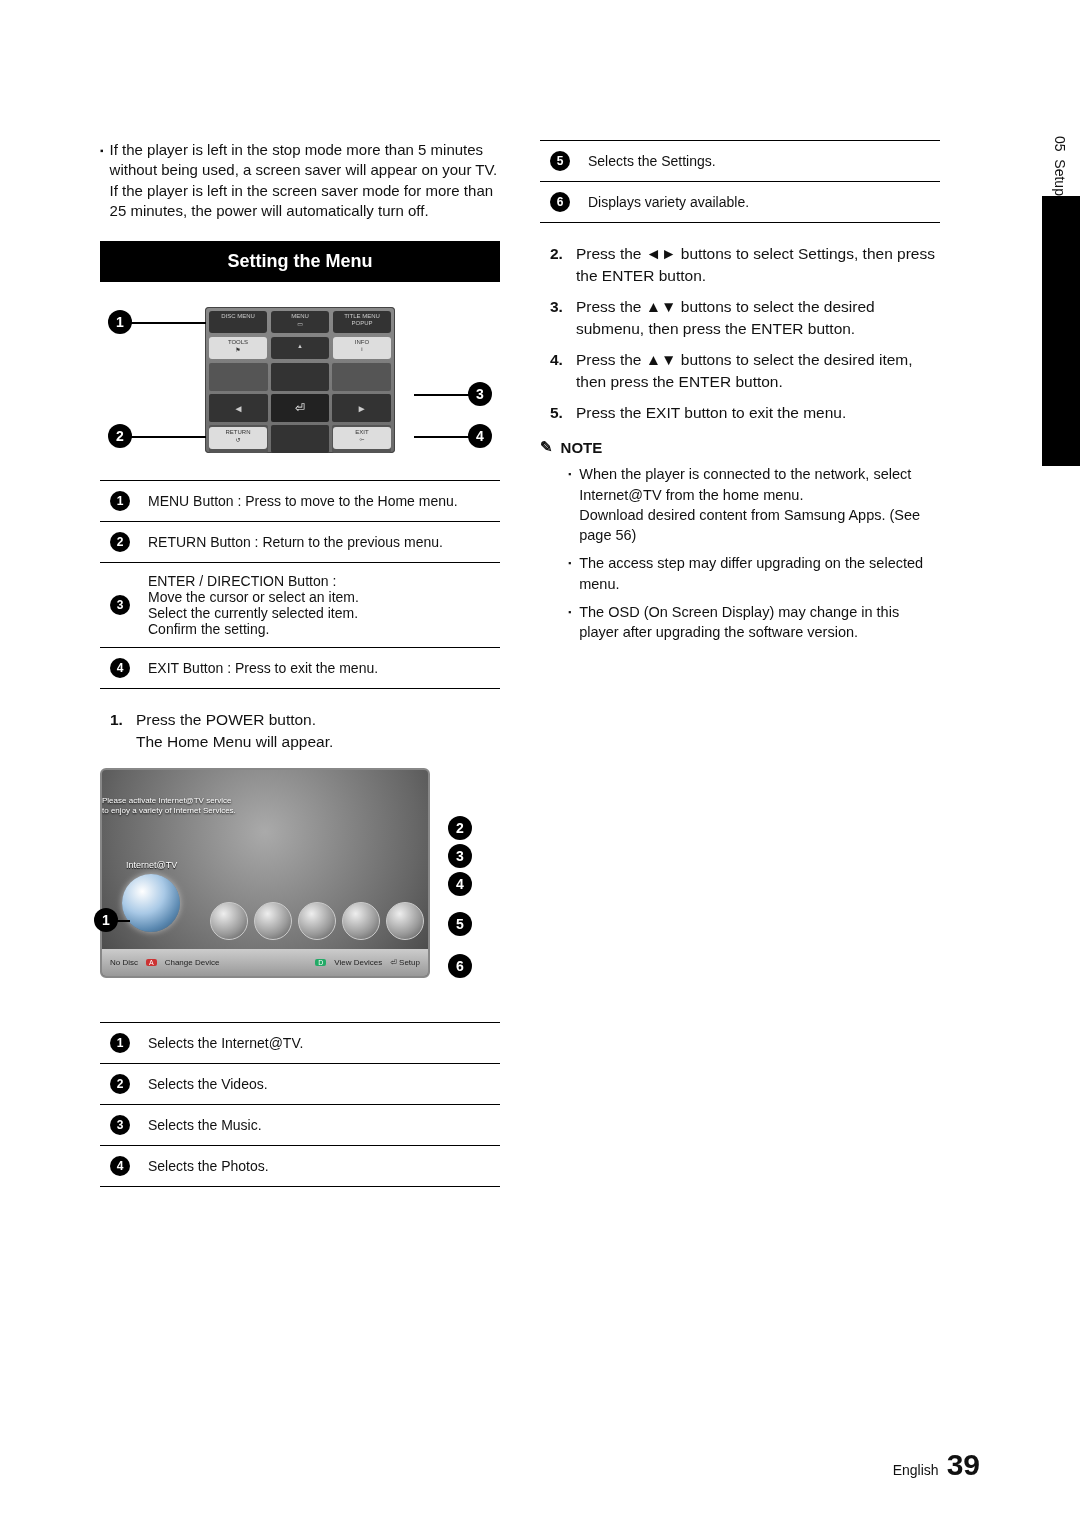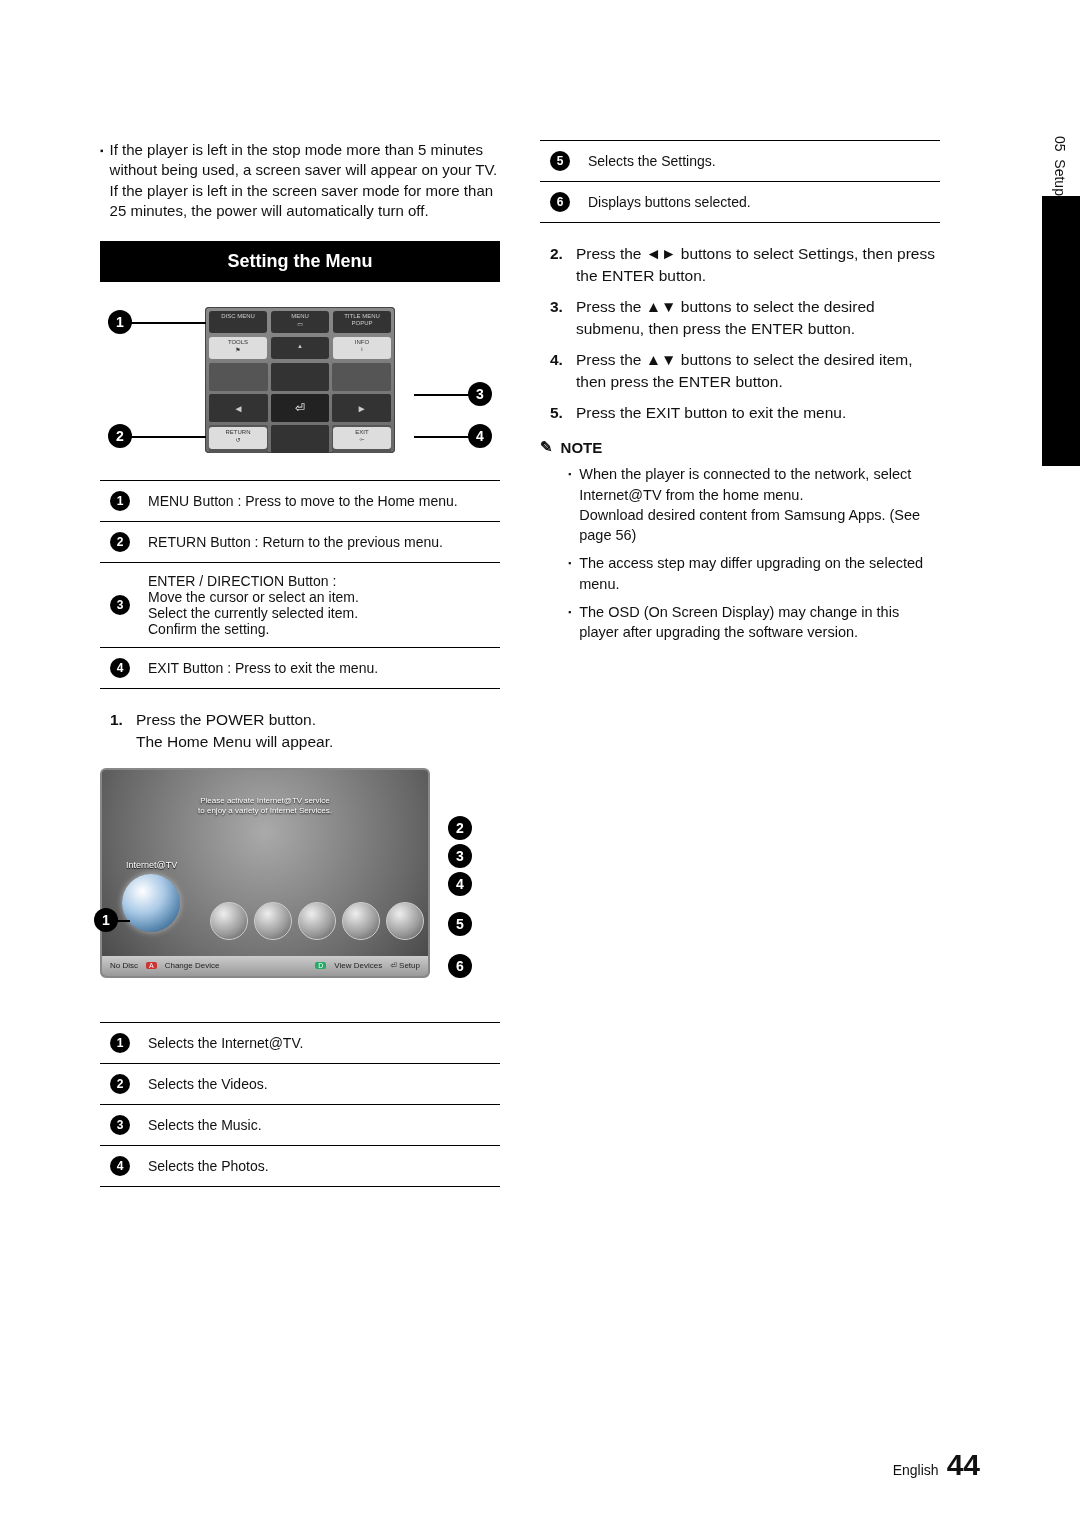--- a/index.html
+++ b/index.html
@@ -130,21 +130,20 @@
     height: 210px;
     border: 2px solid #888;
     border-radius: 6px;
     background: radial-gradient(circle at 50% 30%, #aaa 0%, #666 70%, #444 100%);
     position: relative;
     overflow: hidden;
   }
   .tv .banner {
     color: #fff;
     font-size: 8px;
-    text-align: center;
     padding-top: 26px;
     text-shadow: 0 1px 2px #000;
     line-height: 1.3;
   }
   .tv .itv-label { position:absolute; top:90px; left:24px; color:#fff; font-size:9px; text-shadow:0 1px 1px #000; }
   .tv .globe {
     position:absolute; left:20px; top:104px;
     width:58px; height:58px; border-radius:50%;
     background: radial-gradient(circle at 35% 30%, #fff, #a9c9e6 40%, #5a88b0 70%, #2a4a66);
     box-shadow: 0 0 6px rgba(255,255,255,0.5);
@@ -153,21 +152,21 @@
     position:absolute; top:132px; left:108px;
     display:flex; gap:6px;
   }
   .tv .tile {
     width:38px; height:38px; border-radius:50%;
     background: radial-gradient(circle at 35% 30%, #eee, #999 60%, #555);
     border: 1px solid #ccc;
   }
   .tv .bottombar {
     position:absolute; bottom:0; left:0; right:0;
-    height:20px;
+    height:27px;
     background: linear-gradient(#ccc,#999);
     display:flex; align-items:center;
     font-size:8px; color:#222;
     padding: 8px 8px; gap: 8px;
   }
   .tv .bottombar .key { background:#c33; color:#fff; padding:0 3px; border-radius:2px; font-size:7px; }
   .tv .bottombar .keyB { background:#2a6; }
   .note-head { display:flex; align-items:center; gap:8px; margin: 14px 0 8px 0; font-weight:bold; }
   .notelist { list-style:none; margin-left: 28px; }
   .notelist li { display:flex; gap:8px; font-size:14.5px; line-height:1.4; margin-bottom:8px; }
@@ -344,21 +343,21 @@
 
   <div class="col" style="max-width:400px">
     <table class="legend">
       <tbody id="right-legend-body">
           <tr>
             <td><span class="numcircle">5</span></td>
             <td>Selects the Settings.</td>
           </tr>
           <tr>
             <td><span class="numcircle">6</span></td>
-            <td>Displays buttons selected.</td>
+            <td>Displays variety available.</td>
           </tr>
         </tbody>
     </table>
 
     <ul class="ol" id="steps-right">
         <li>
           <span class="num">2.</span>
           <span>Press the ◄► buttons to select <b>Settings</b>, then press the <b>ENTER</b> button.</span>
         </li>
         <li>
@@ -391,14 +390,14 @@
         <li>
           <span class="sq">▪</span>
           <span>The OSD (On Screen Display) may change in this player after upgrading the software version.</span>
         </li>
       </ul>
   </div>
 </div>
 
 <div class="page-footer">
   <span>English</span>
-  <span class="pg">44</span>
+  <span class="pg">39</span>
 </div>
 
 </body></html>

